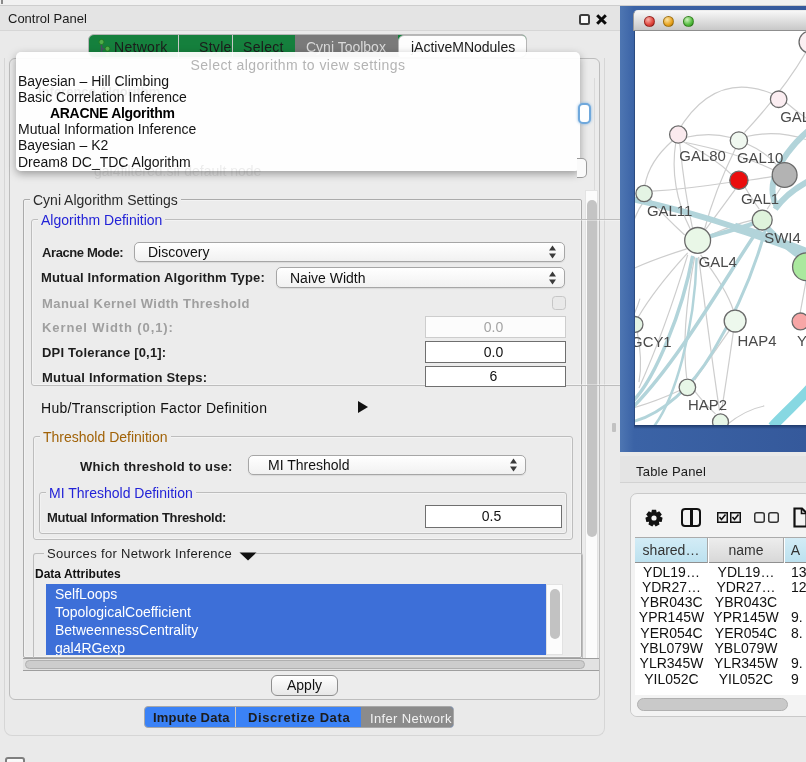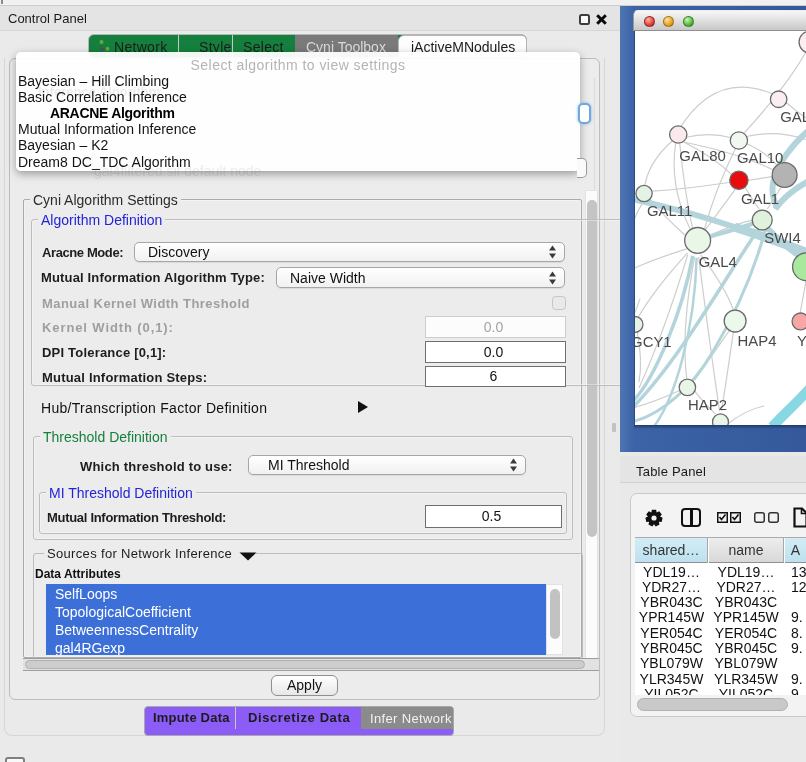--- a/index.html
+++ b/index.html
@@ -85,21 +85,21 @@
 <div class="field" style="left:425px;top:341px;width:141px;height:22px;line-height:20px;">0.0</div>
 <div class="lbl" style="left:42px;top:370px;">Mutual Information Steps:</div>
 <div class="field" style="left:425px;top:366px;width:141px;height:21px;line-height:19px;">6</div>
 
 <div class="abs" style="left:41px;top:400px;font-size:14px;color:#111;letter-spacing:0.3px;">Hub/Transcription Factor Definition</div>
 <svg class="abs" style="left:356px;top:400px;" width="13" height="14" viewBox="0 0 13 14">
     <path d="M2 1 L12 7 L2 13 Z" fill="#111"></path>
   </svg>
 
 <div class="grp" style="left:33px;top:436px;width:540px;height:104px;">
-  <div class="gtitle" style="color:#15803d;">Threshold Definition</div>
+  <div class="gtitle" style="color:#a16207;">Threshold Definition</div>
 </div>
 <div class="lbl" style="left:80px;top:459px;">Which threshold to use:</div>
 <div class="combo" style="left:248px;top:455px;width:278px;height:20px;">
     <span class="ct" style="left:19px;">MI Threshold</span>
   <svg class="stepper" viewBox="0 0 9 14">
       <path d="M4.5 0.5 L8 5.5 L1 5.5 Z" fill="#3a3a3a"></path>
       <path d="M4.5 13.5 L8 8.5 L1 8.5 Z" fill="#3a3a3a"></path>
     </svg>
   </div>
 <div class="grp" style="left:39px;top:492px;width:528px;height:42px;">
@@ -119,21 +119,21 @@
   <div style="color:#fff;font-size:14px;padding:1px 0 0 9px;line-height:18px;">SelfLoops<br>TopologicalCoefficient<br>BetweennessCentrality<br>gal4RGexp</div>
 </div>
 <div class="abs" style="left:546px;top:584px;width:17px;height:71px;background:#FCFCFC;border:1px solid #E2E2E2;"></div>
 <div class="abs" style="left:549.5px;top:589px;width:10px;height:50px;background:#C2C2C2;border-radius:5px;"></div>
 
 <div class="abs" style="left:23px;top:658px;width:576px;height:13px;background:#E2E2E2;border-top:1px solid #9E9E9E;border-bottom:1px solid #9E9E9E;"></div>
 <div class="abs" style="left:25px;top:660px;width:560px;height:9px;background:#CDCDCD;border:1px solid #B0B0B0;border-radius:5px;"></div>
 
 <div class="abs" style="left:271px;top:675px;width:67px;height:21px;background:linear-gradient(#ffffff,#e7e7e7);border:1px solid #8f8f8f;border-radius:6px;text-align:center;font-size:14px;color:#111;line-height:19px;">Apply</div>
 
-<div class="abs" style="left:144px;top:706px;width:310px;height:30px;background:#8b5cf6;border:1px solid #A8A8A8;border-radius:4px;overflow:hidden;text-align:center;">
+<div class="abs" style="left:144px;top:706px;width:310px;height:22px;background:#3b82f6;border:1px solid #A8A8A8;border-radius:4px;overflow:hidden;text-align:center;">
   <div style="position:absolute;left:90px;top:0;width:1px;height:22px;background:#C8C8C8;"></div>
   <div style="position:absolute;left:216px;top:0;width:94px;height:22px;background:#8B8B8B;"></div>
   <div class="abs" style="left:8px;top:3px;font-size:13px;font-weight:bold;color:#1c1c1c;letter-spacing:0.2px;">Impute Data</div>
   <div class="abs" style="left:103px;top:3px;font-size:13px;font-weight:bold;color:#1c1c1c;letter-spacing:0.6px;">Discretize Data</div>
   <div class="abs" style="left:225px;top:4px;font-size:13px;color:#F2F2F2;letter-spacing:0.35px;white-space:nowrap;">Infer Network</div>
 </div>
 
 <div class="abs" style="left:5px;top:757px;width:20px;height:14px;border:2px solid #7F7F7F;border-radius:3px;background:linear-gradient(#fdfdfd,#e8e8e8);"></div>
 
 <div class="abs" style="left:16px;top:52px;width:564px;height:119px;background:rgba(255,255,255,0.94);border-radius:5px;box-shadow:0 3px 8px rgba(0,0,0,0.35);"></div>
@@ -277,21 +277,20 @@
   <div style="position:absolute;left:0;top:0;width:73px;height:25px;background:linear-gradient(#D3ECF6,#BCE1EF);border-right:1px solid #A8A8A8;border-bottom:1px solid #909090;text-align:center;color:#333;line-height:25px;">shared…</div>
   <div style="position:absolute;left:74px;top:0;width:75px;height:25px;background:linear-gradient(#EDEDED,#D8D8D8);border-right:1px solid #A8A8A8;border-bottom:1px solid #909090;text-align:center;color:#333;line-height:25px;">name</div>
   <div style="position:absolute;left:150px;top:0;width:21px;height:25px;background:linear-gradient(#D3ECF6,#BCE1EF);border-bottom:1px solid #909090;text-align:center;color:#333;line-height:25px;">A</div>
 
   <div style="position:absolute;left:0;top:26.5px;width:172px;color:#111;line-height:15.3px;white-space:nowrap;">
     <div><span style="display:inline-block;width:73px;text-align:center;">YDL19…</span><span style="display:inline-block;width:76px;text-align:center;">YDL19…</span><span style="padding-left:7px;">13</span></div>
     <div><span style="display:inline-block;width:73px;text-align:center;">YDR27…</span><span style="display:inline-block;width:76px;text-align:center;">YDR27…</span><span style="padding-left:7px;">12</span></div>
     <div><span style="display:inline-block;width:73px;text-align:center;">YBR043C</span><span style="display:inline-block;width:76px;text-align:center;">YBR043C</span><span style="padding-left:7px;"></span></div>
     <div><span style="display:inline-block;width:73px;text-align:center;">YPR145W</span><span style="display:inline-block;width:76px;text-align:center;">YPR145W</span><span style="padding-left:7px;">9.</span></div>
     <div><span style="display:inline-block;width:73px;text-align:center;">YER054C</span><span style="display:inline-block;width:76px;text-align:center;">YER054C</span><span style="padding-left:7px;">8.</span></div>
-    <div><span style="display:inline-block;width:73px;text-align:center;">YBR045C</span><span style="display:inline-block;width:76px;text-align:center;">YBR045C</span><span style="padding-left:7px;">9.</span></div>
     <div><span style="display:inline-block;width:73px;text-align:center;">YBL079W</span><span style="display:inline-block;width:76px;text-align:center;">YBL079W</span><span style="padding-left:7px;"></span></div>
     <div><span style="display:inline-block;width:73px;text-align:center;">YLR345W</span><span style="display:inline-block;width:76px;text-align:center;">YLR345W</span><span style="padding-left:7px;">9.</span></div>
     <div><span style="display:inline-block;width:73px;text-align:center;">YIL052C</span><span style="display:inline-block;width:76px;text-align:center;">YIL052C</span><span style="padding-left:7px;">9</span></div>
   </div>
 </div>
 
 <div class="abs" style="left:631px;top:695px;width:180px;height:21px;background:#F3F3F3;border-bottom-left-radius:7px;"></div>
 <div class="abs" style="left:637px;top:698px;width:151px;height:13px;background:#C9C9C9;border:1px solid #B0B0B0;border-radius:7px;"></div>
 
 </body></html>

